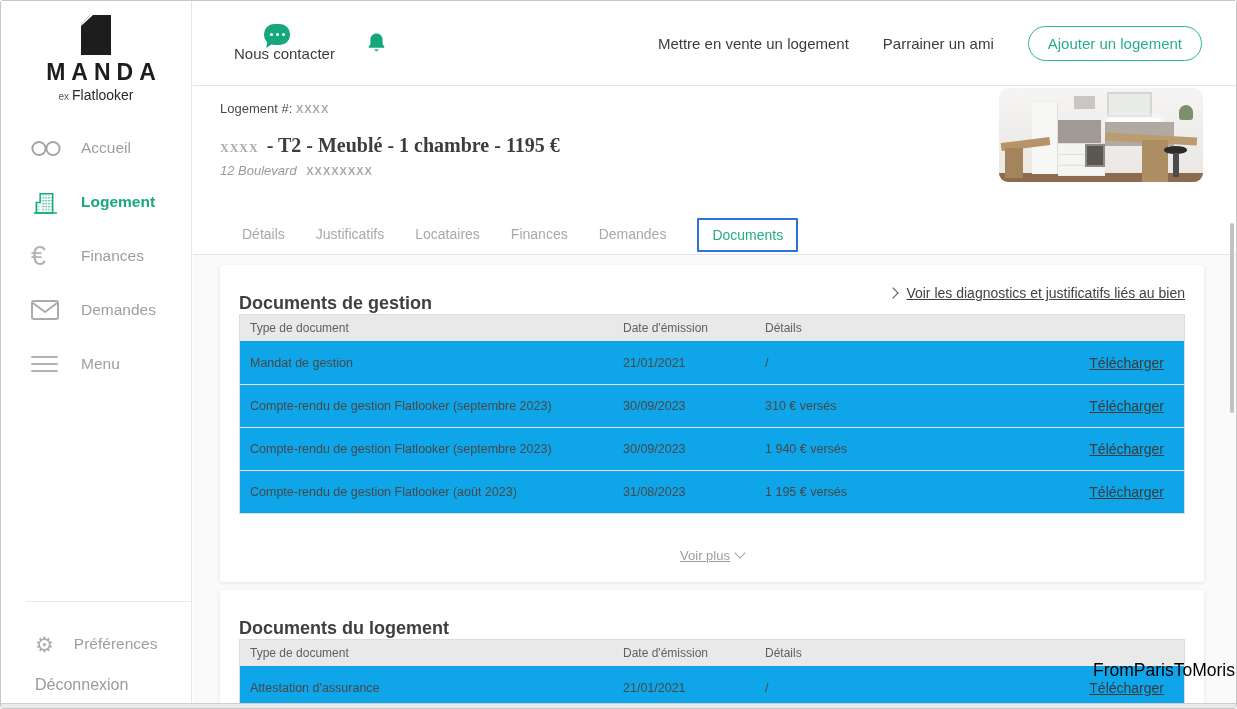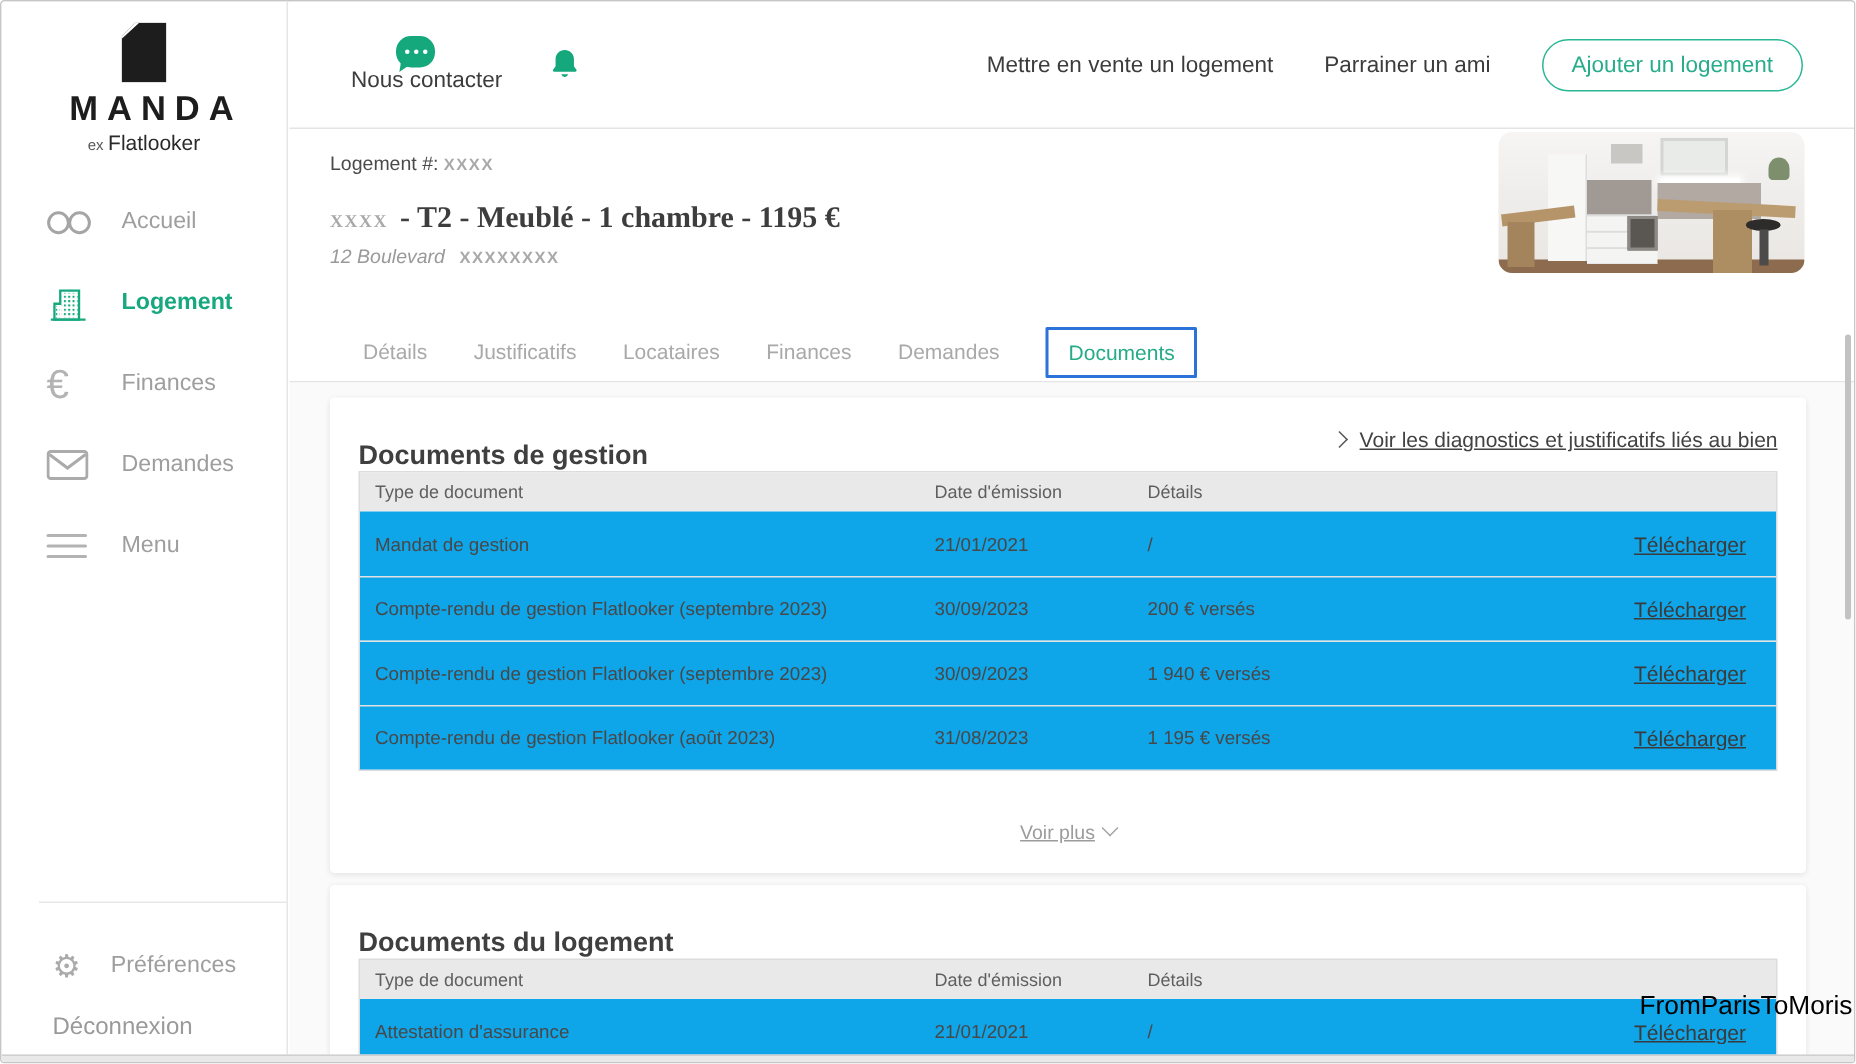--- a/index.html
+++ b/index.html
@@ -286,21 +286,21 @@
           </div>
           <div class="t-row t-body">
             <div class="cell">Mandat de gestion</div>
             <div class="cell">21/01/2021</div>
             <div class="cell">/</div>
             <div class="cell action"><span class="dl-link">Télécharger</span></div>
           </div>
           <div class="t-row t-body">
             <div class="cell">Compte-rendu de gestion Flatlooker (septembre 2023)</div>
             <div class="cell">30/09/2023</div>
-            <div class="cell">200 € versés</div>
+            <div class="cell">310 € versés</div>
             <div class="cell action"><span class="dl-link">Télécharger</span></div>
           </div>
           <div class="t-row t-body">
             <div class="cell">Compte-rendu de gestion Flatlooker (septembre 2023)</div>
             <div class="cell">30/09/2023</div>
             <div class="cell">1 940 € versés</div>
             <div class="cell action"><span class="dl-link">Télécharger</span></div>
           </div>
           <div class="t-row t-body">
             <div class="cell">Compte-rendu de gestion Flatlooker (août 2023)</div>

